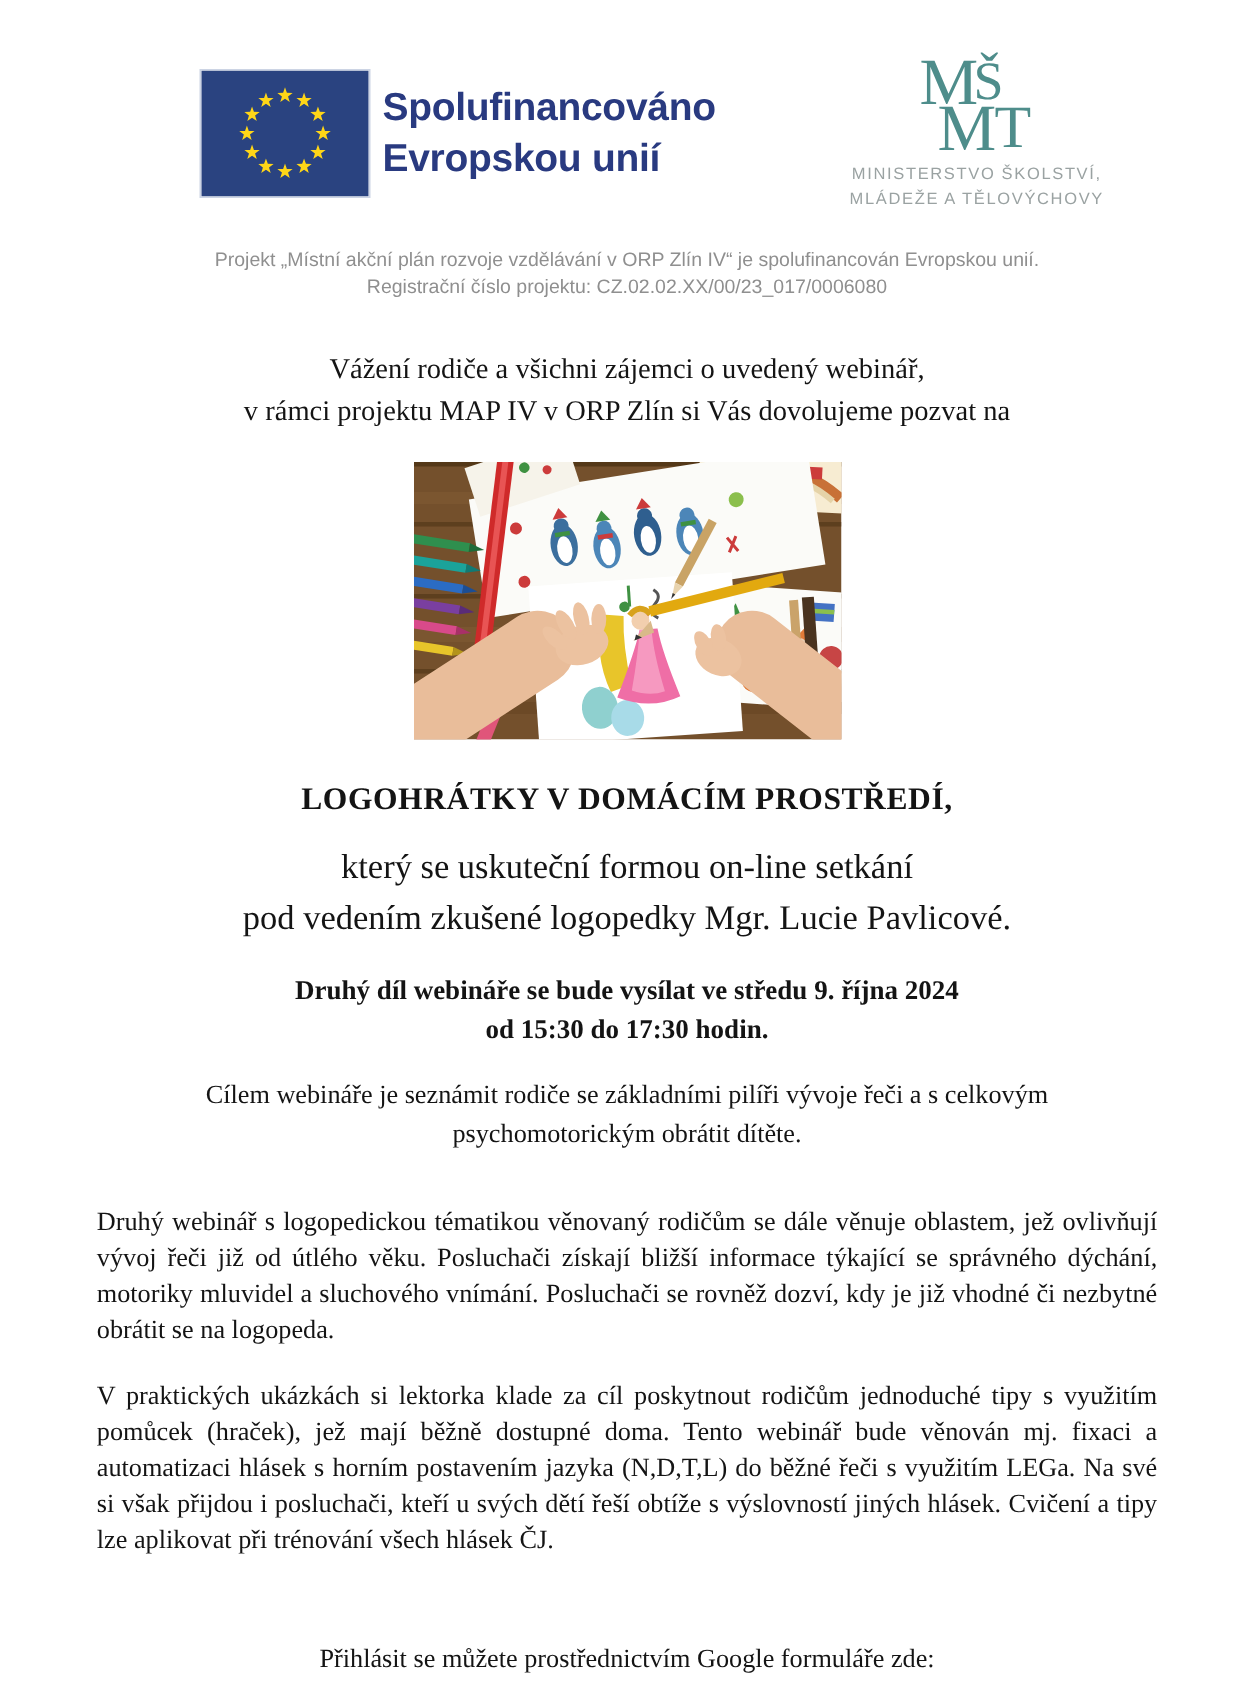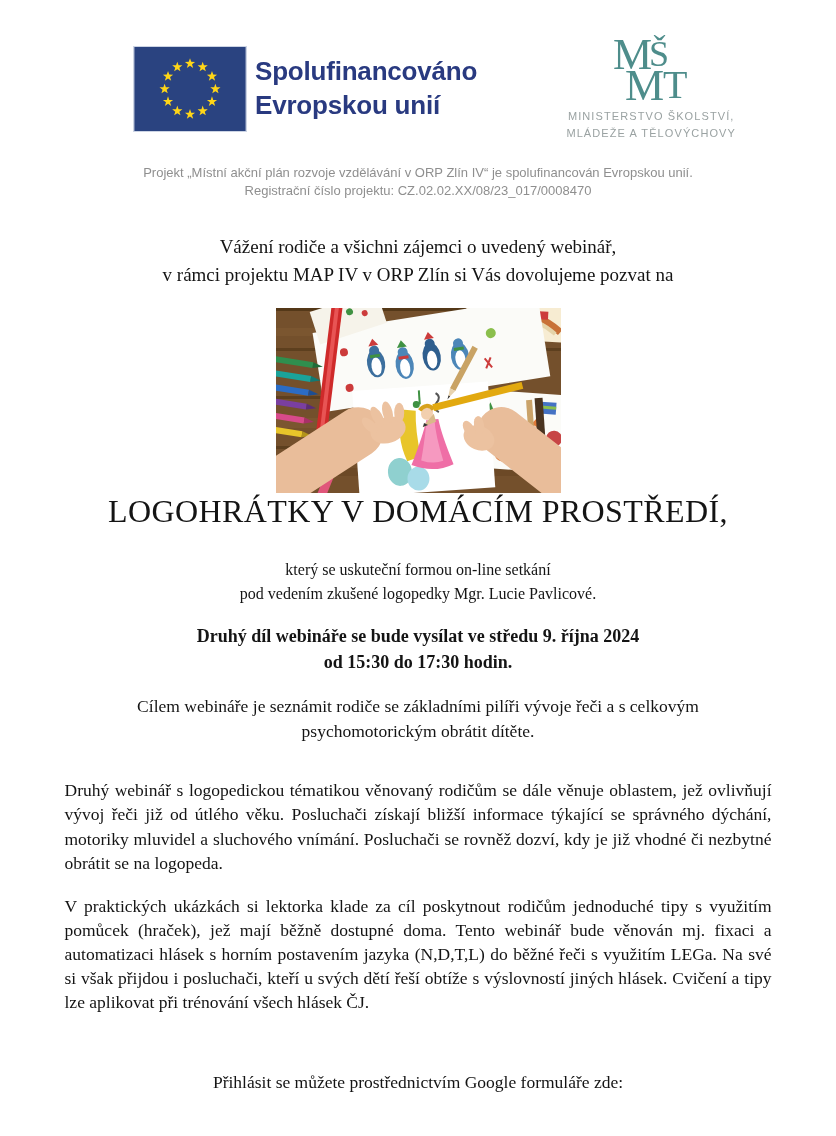--- a/index.html
+++ b/index.html
@@ -44,24 +44,24 @@
   }
   
   .project-note{
     margin-top:23px;text-align:center;
     font-family:"Liberation Sans",sans-serif;
     font-size:13px;line-height:1.42;color:var(--note-gray);
   }
   .intro{margin-top:32px;text-align:center;font-size:19px;line-height:1.48;}
   .photo-wrap{margin-top:19px;display:flex;justify-content:center;}
   .title{
-    text-align:center;
-    font-size:32px;font-weight:400;letter-spacing:0.4px;
-  }
-  .subtitle{margin-top:28px;text-align:center;font-size:16px;line-height:1.48;}
+    margin-top:27px;text-align:center;
+    font-size:21px;font-weight:700;letter-spacing:0.4px;
+  }
+  .subtitle{margin-top:16px;text-align:center;font-size:23px;line-height:1.48;}
   .schedule{margin-top:19px;text-align:center;font-size:18px;font-weight:700;line-height:1.42;}
   .aim{margin-top:18px;text-align:center;font-size:17.5px;line-height:1.48;}
   .body-para{
     width:707px;margin:0 auto;text-align:justify;
     font-size:17.5px;line-height:1.38;
   }
   .body-para.first{margin-top:33px;}
   .body-para.second{margin-top:19px;}
   .signup{margin-top:57px;text-align:center;font-size:17.5px;}
 </style>
@@ -108,21 +108,21 @@
       </svg>
       <div class="msmt-caption">
         <div>MINISTERSTVO ŠKOLSTVÍ,</div>
         <div>MLÁDEŽE A TĚLOVÝCHOVY</div>
       </div>
     </div>
   </div>
 
   <div class="project-note">
     <div>Projekt „Místní akční plán rozvoje vzdělávání v ORP Zlín IV“ je spolufinancován Evropskou unií.</div>
-    <div>Registrační číslo projektu: CZ.02.02.XX/08/23_017/0008470</div>
+    <div>Registrační číslo projektu: CZ.02.02.XX/00/23_017/0006080</div>
   </div>
 
   <div class="intro">
     <div>Vážení rodiče a všichni zájemci o uvedený webinář,</div>
     <div>v rámci projektu MAP IV v ORP Zlín si Vás dovolujeme pozvat na</div>
   </div>
 
   <div class="photo-wrap">
     <svg width="285" height="185" viewBox="0 0 285 185" role="img">
 

